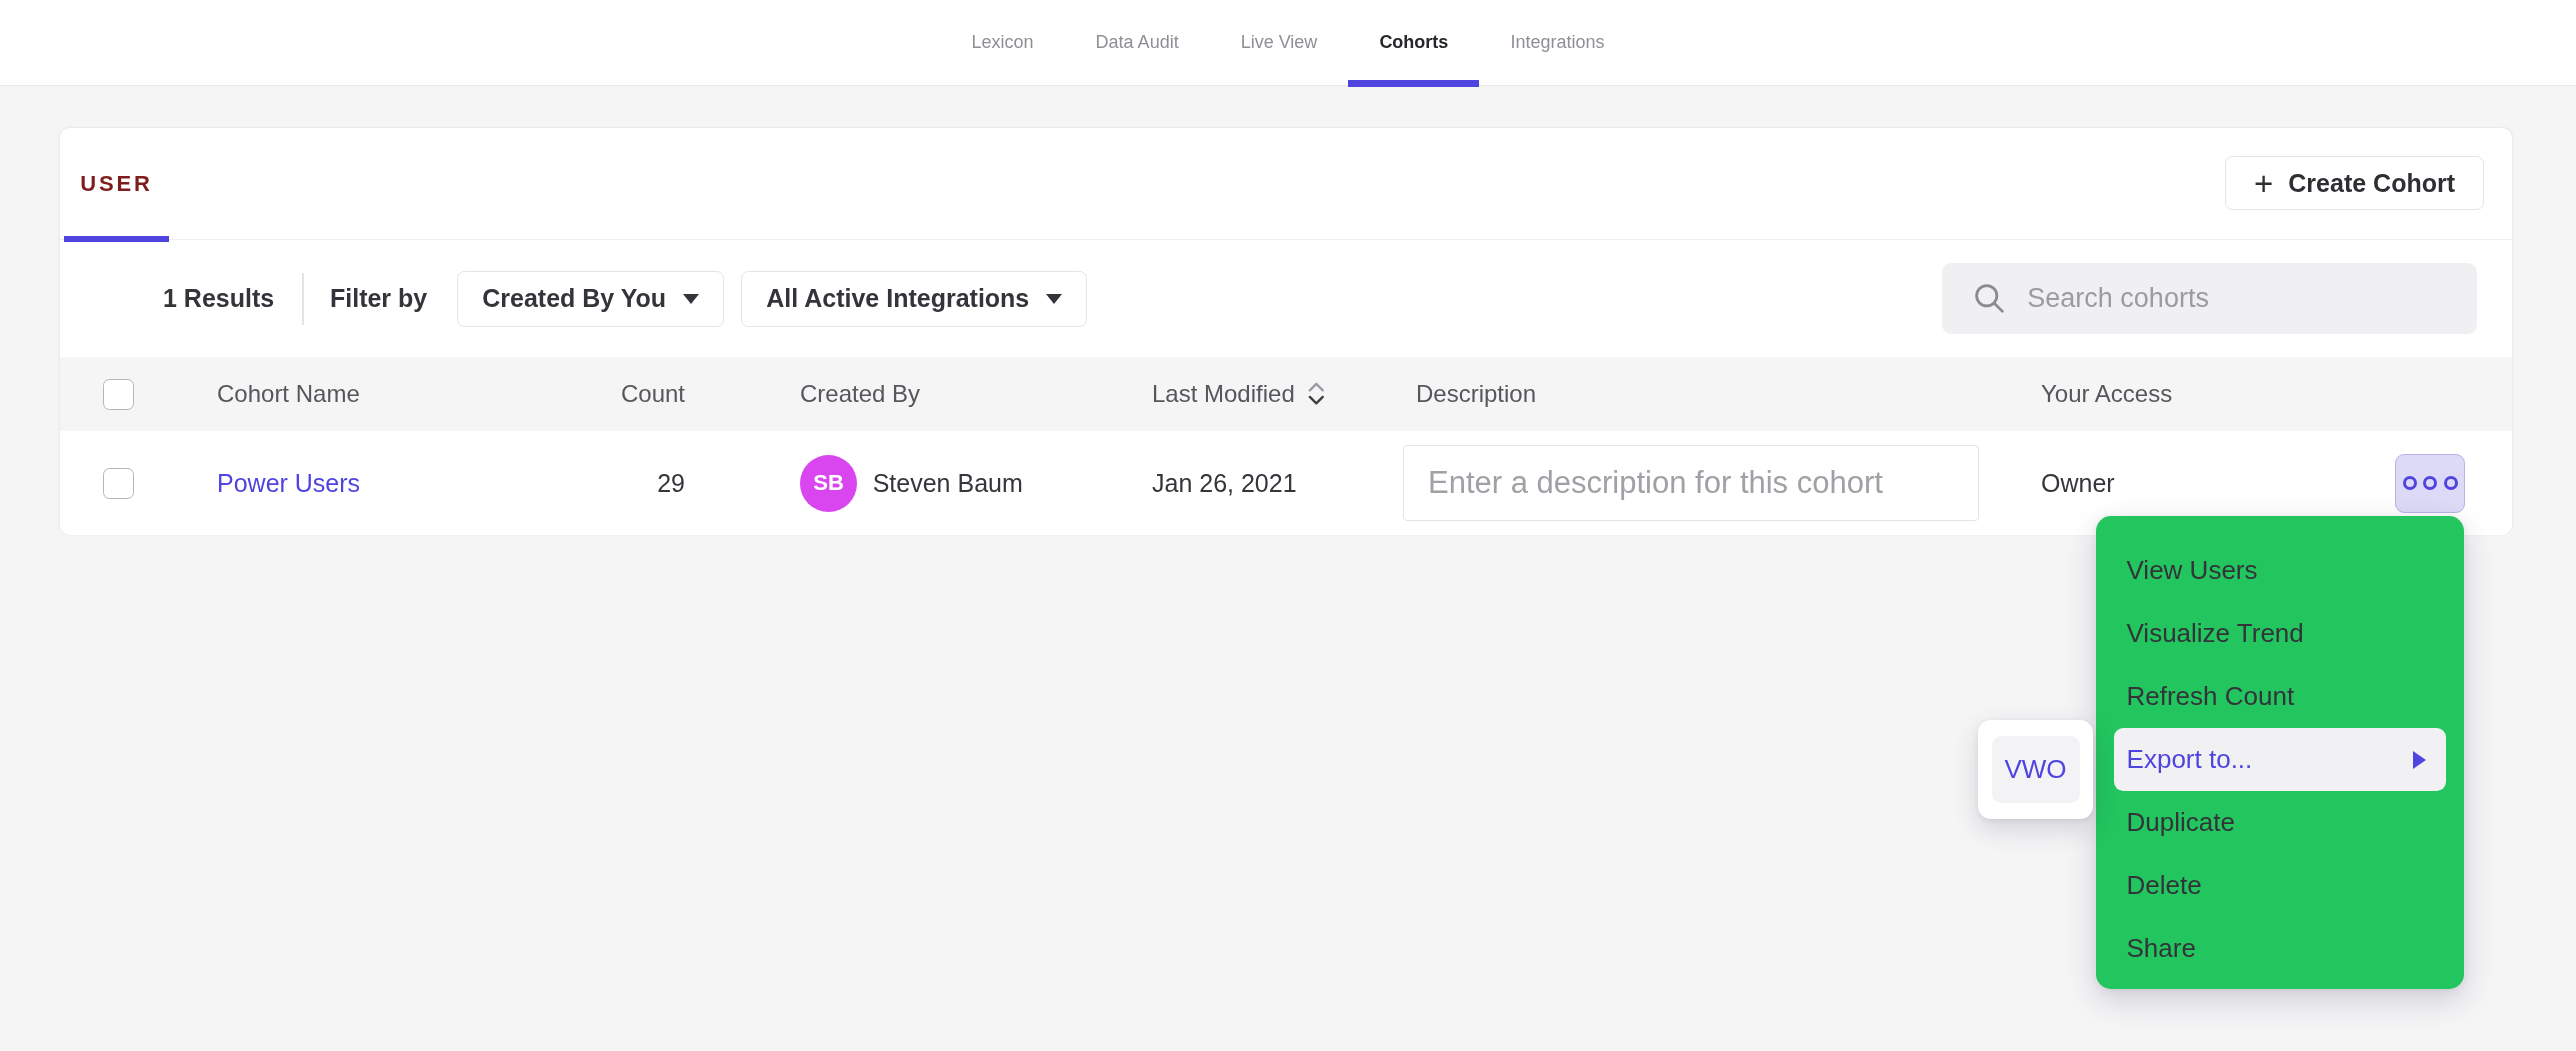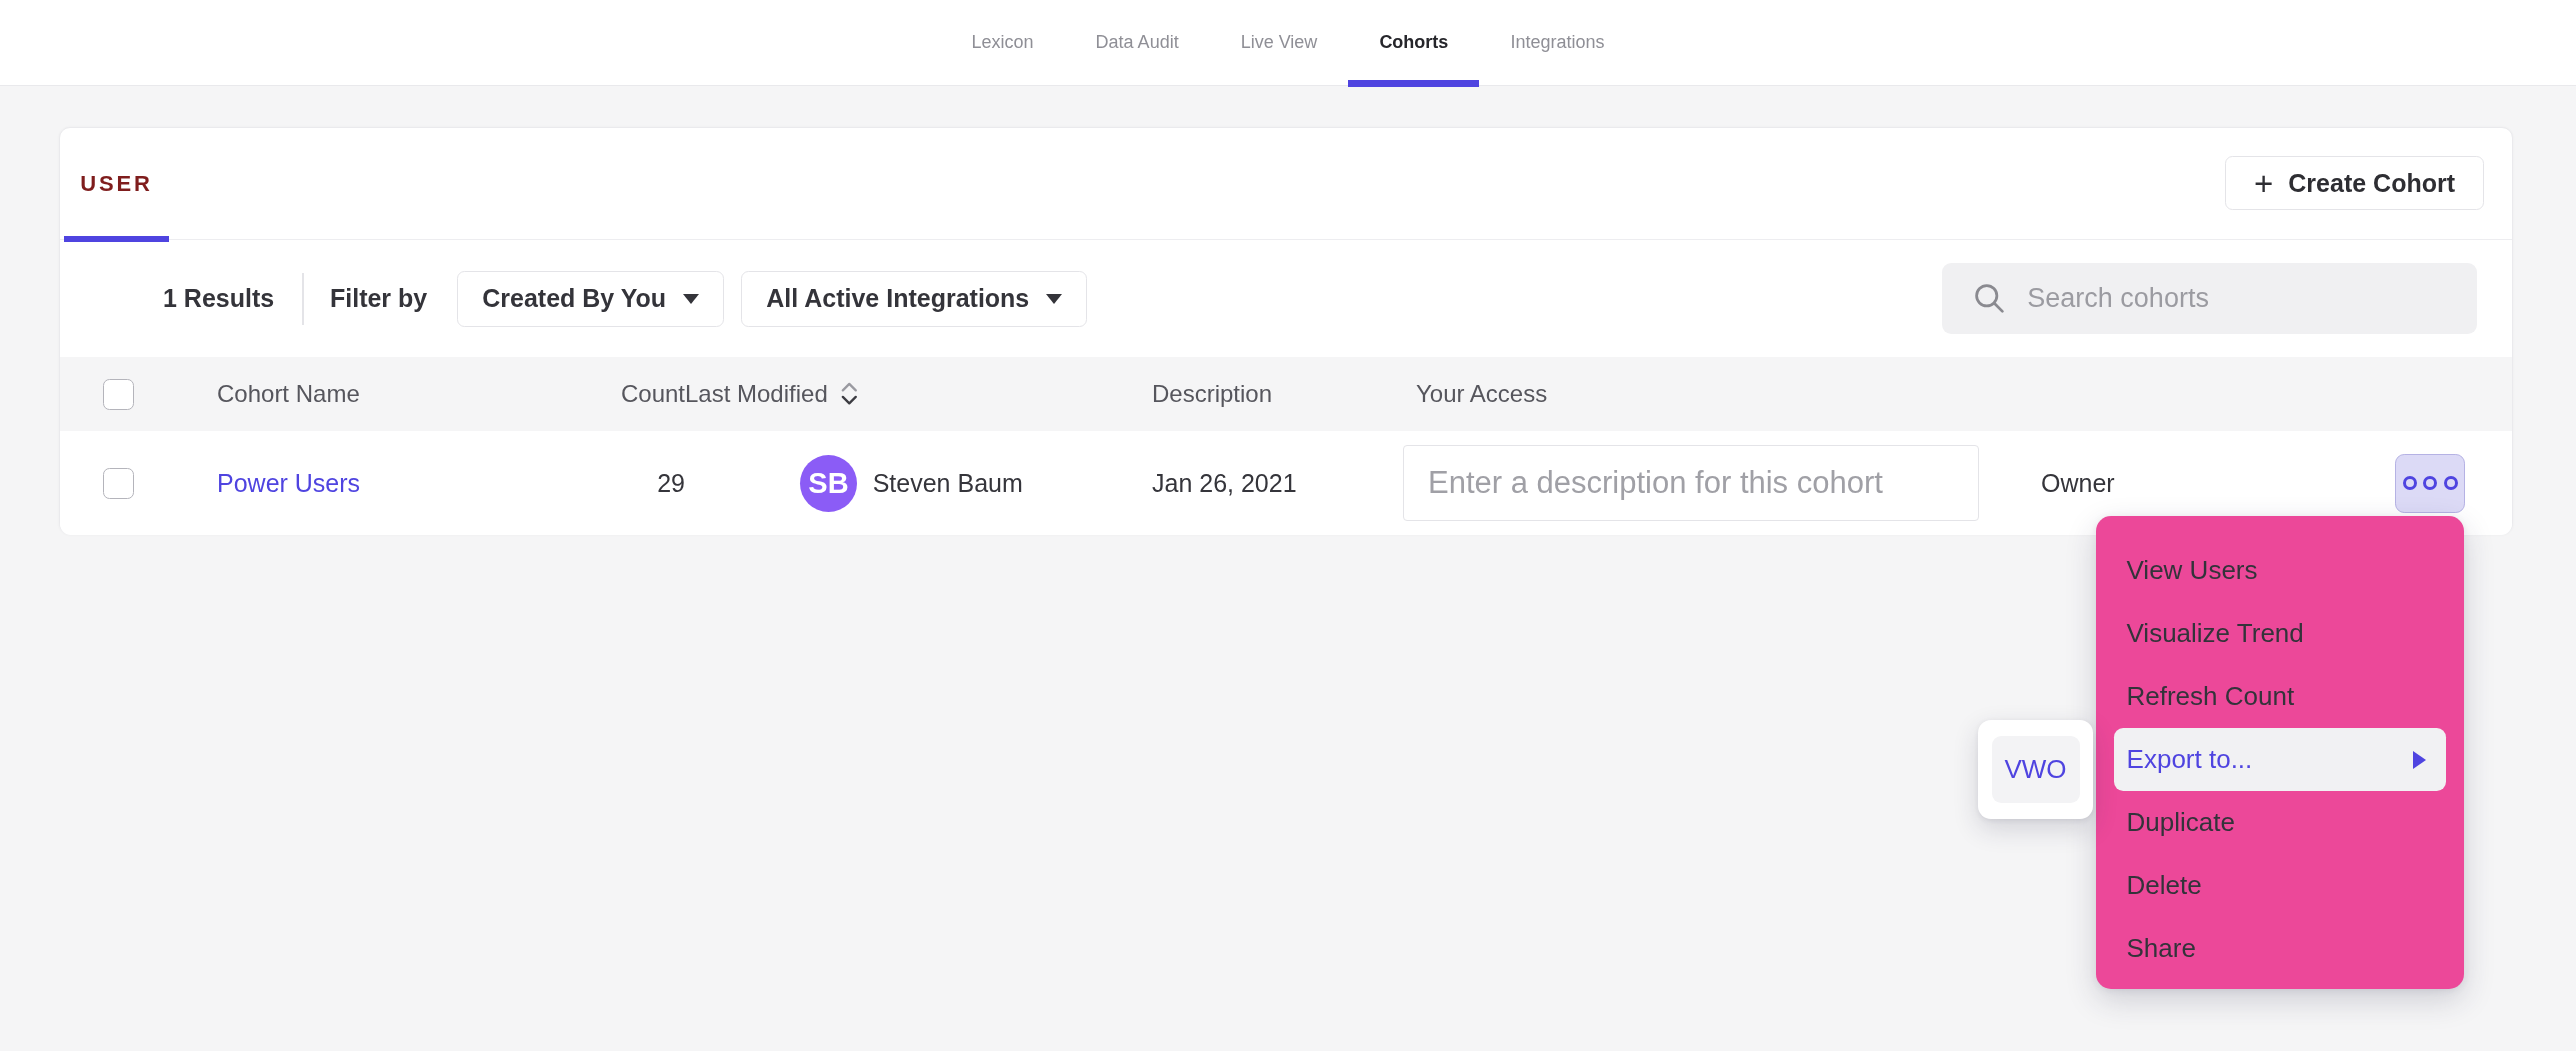--- a/index.html
+++ b/index.html
@@ -92,41 +92,41 @@
   .cell.c-created { padding-left:115px; }
   .sort-icon { display:inline-flex; flex-direction:column; margin-left:13px; gap:2.8px; }
   .trow { height:104px; background:#fff; font-size:25px; color:#35353b; border-bottom-left-radius:11px; border-bottom-right-radius:11px; }
   .checkbox {
     width:31px; height:31px; margin-left:43px;
     border:1.8px solid #b4b4bb; border-radius:6.5px; background:#fff; cursor:pointer;
   }
   .cohort-link { color:#4f44e0; cursor:pointer; }
   .creator { display:flex; align-items:center; gap:15.7px; }
   .avatar {
-    width:57px; height:57px; border-radius:50%; background:#8b5cf6;
+    width:57px; height:57px; border-radius:50%; background:#d946ef;
     display:flex; align-items:center; justify-content:center;
-    color:#ffffff; font-size:29px; font-weight:700;
+    color:#ffffff; font-size:22px; font-weight:700;
   }
   .desc-input {
     width:576px; height:76px; margin-left:-13px;
     border:1.8px solid #e4e4e8; border-radius:4px; background:#fff;
     font-family:"Liberation Sans", sans-serif; font-size:31px; color:#35353b; padding:0 24px; outline:none;
   }
   .desc-input::placeholder { color:#a0a0a6; }
   .more-btn {
     width:70px; height:59px; margin-left:21px;
     background:#dcdaf6; border:1.8px solid #b5b2e4; border-radius:9.2px;
     display:flex; align-items:center; justify-content:center; gap:6.5px; cursor:pointer;
   }
   .ring { width:14px; height:14px; border:3.7px solid #4f44e0; border-radius:50%; background:transparent; }
 
   
   .context-menu {
     position:absolute; left:2096px; top:516px; width:368px;
-    background:#ec4899; border-radius:15px; padding:23px 0 9.2px;
+    background:#22c55e; border-radius:15px; padding:23px 0 9.2px;
     box-shadow:0 11px 31px rgba(40,40,70,0.18), 0 1.8px 7.4px rgba(40,40,70,0.08);
     z-index:20;
   }
   .menu-item {
     position:relative; height:63px; display:flex; align-items:center;
     padding-left:30.5px; font-size:26px; color:#33333a; cursor:pointer;
   }
   .menu-item.highlighted {
     margin:0 17.6px; padding-left:13px; border-radius:9.2px;
     background:#f1f1f3; color:#4f44e0;
@@ -192,20 +192,21 @@
       <input type="text" placeholder="Search cohorts" style="">
     </div>
   </div>
 
   <div class="grid-row thead">
     <div class="cell">
       <div class="checkbox"></div>
     </div>
     <div class="cell">Cohort Name</div>
     <div class="cell c-count">Count</div>
+    <div class="cell c-created">Created By</div>
     <div class="cell">
       <span>Last Modified</span>
       <span class="sort-icon">
         <svg width="16.6" height="10.2" viewBox="0 0 18 11">
             <path d="M2 9 L9 2 L16 9" fill="none" stroke="#9a9aa1" stroke-width="2.5" stroke-linecap="round" stroke-linejoin="round"></path>
           </svg>
         <svg width="16.6" height="10.2" viewBox="0 0 18 11">
             <path d="M2 2 L9 9 L16 2" fill="none" stroke="#3c3c42" stroke-width="2.5" stroke-linecap="round" stroke-linejoin="round"></path>
           </svg>
       </span>

